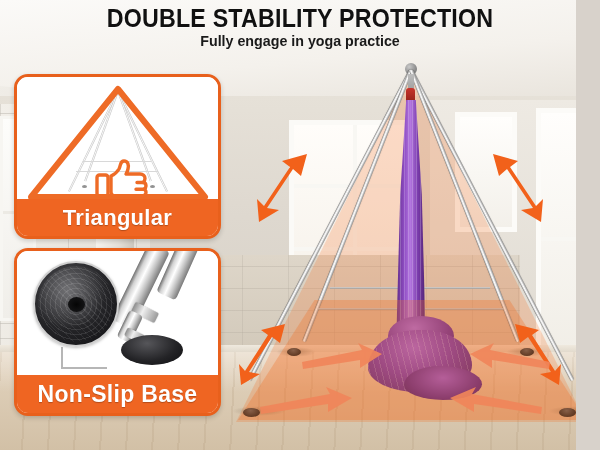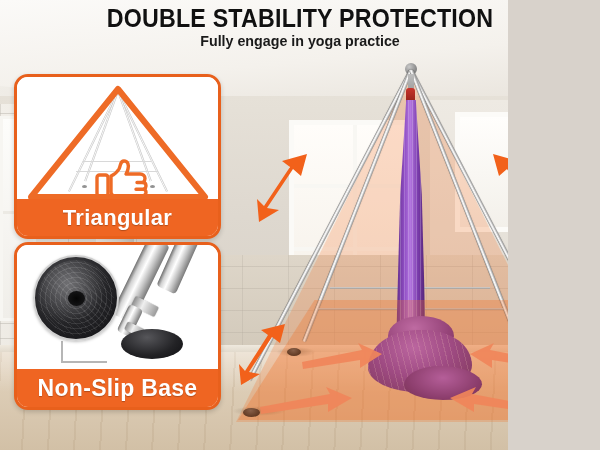--- a/index.html
+++ b/index.html
@@ -2,21 +2,21 @@
 <html><head>
 <meta charset="utf-8">
 <style>
   * { margin:0; padding:0; box-sizing:border-box; }
   html,body { width:600px; height:450px; overflow:hidden; }
   body {
     font-family:"Liberation Sans", sans-serif;
     background:#d8d2cb;
     position:relative;
   }
-  #stage { position:absolute; inset:0; width:508px; height:450px; overflow:hidden; }
+  #stage { position:absolute; inset:0; width:576px; height:450px; overflow:hidden; }
 
   
   .room { position:absolute; inset:0; }
   .ceiling {
     position:absolute; left:0; top:0; width:600px; height:108px;
     background:linear-gradient(175deg,#fbfaf8 0%,#f4f1ec 55%,#e7e2da 100%);
   }
   .ceiling-seam {
     position:absolute; left:0; top:86px; width:245px; height:26px;
     background:linear-gradient(100deg,#efece6,#dcd6cd);
@@ -182,21 +182,21 @@
   }
 
   
   .card {
     position:absolute; left:14px; width:207px;
     border:3px solid #e8601c; border-radius:14px;
     background:#ffffff; overflow:hidden;
     box-shadow:0 2px 5px rgba(0,0,0,.18);
   }
   #card-triangular { top:74px; height:165px; }
-  #card-base { top:242px; height:168px; }
+  #card-base { top:248px; height:168px; }
   .card-media { position:relative; width:100%; background:#fff; }
   #card-triangular .card-media { height:128px; }
   #card-base .card-media { height:130px; }
   .card-label {
     position:absolute; left:0; bottom:0; width:100%;
     background:#ef6522; color:#fff; text-align:center;
     font-family:"Liberation Sans Narrow","Liberation Sans", sans-serif;
     font-weight:bold; letter-spacing:.3px;
     text-shadow:0 1px 1px rgba(0,0,0,.25);
   }

